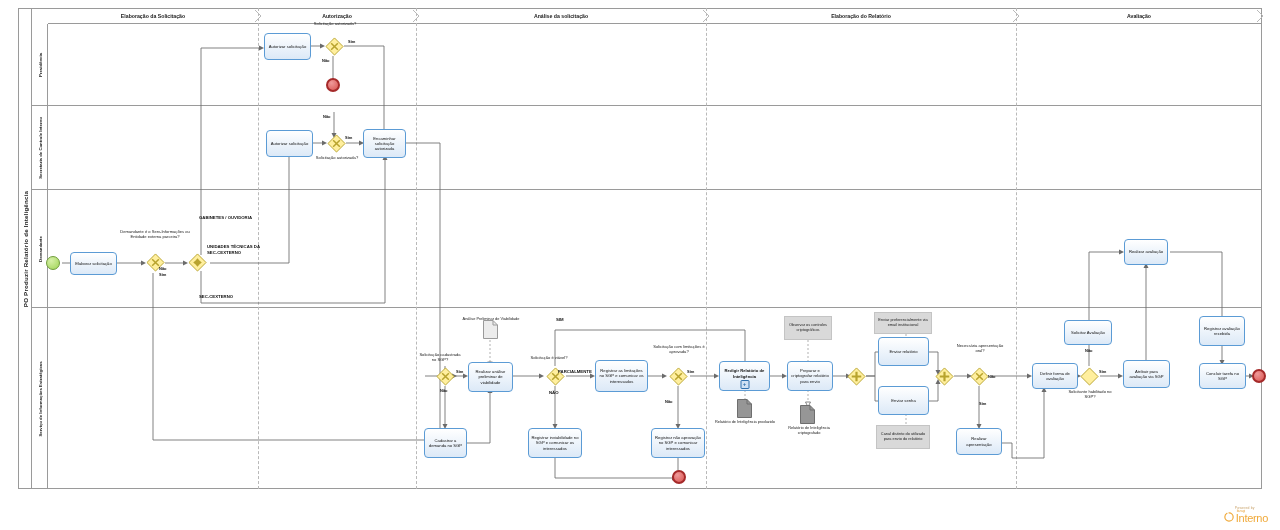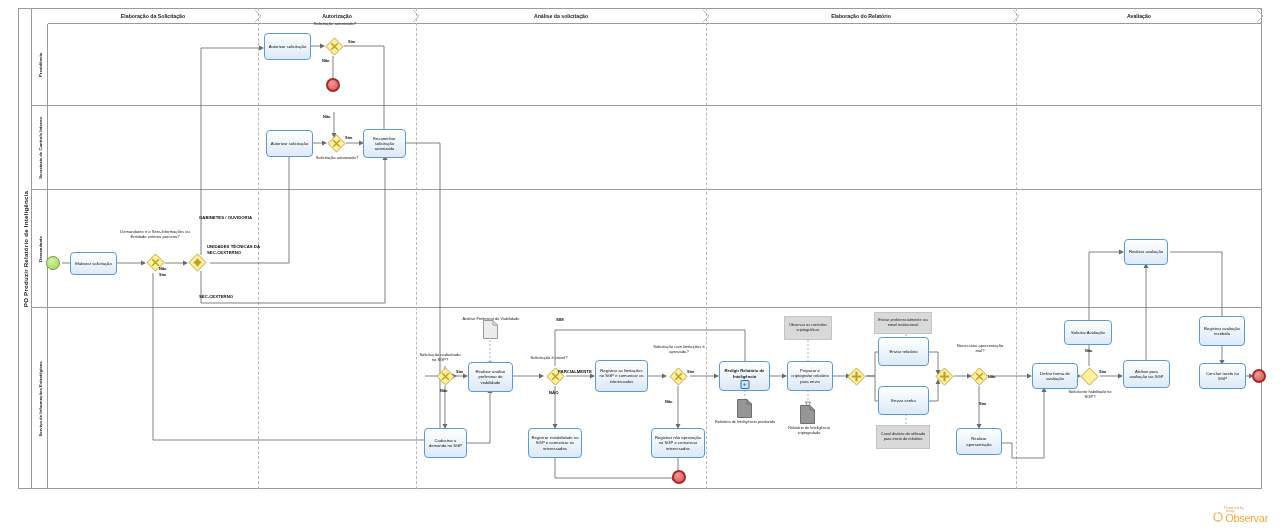--- a/index.html
+++ b/index.html
@@ -473,18 +473,18 @@
   <div class="annot" style="left:876px;top:425px;width:54px;height:24px;">Canal distinto do utilizado para envio do relatório</div>
 
   <div class="wm">
     <div class="pb">Powered by</div>
     <div class="brandrow">
       <svg width="10" height="10" viewBox="0 0 12 12">
           <path d="M6,1 C8.8,1 11,3.2 11,6 C11,8.8 8.8,11 6,11 C3.2,11 1,8.8 1,6 C1,4 2,2.4 3.6,1.6" fill="none" stroke="#f0a939" stroke-width="1.4" stroke-linecap="round"></path>
         </svg>
       <div>
         <div class="bz">bizagi</div>
-        <div class="md">Observar</div>
+        <div class="md">Interno</div>
       </div>
     </div>
   </div>
 
 </div>
 
 </body></html>

